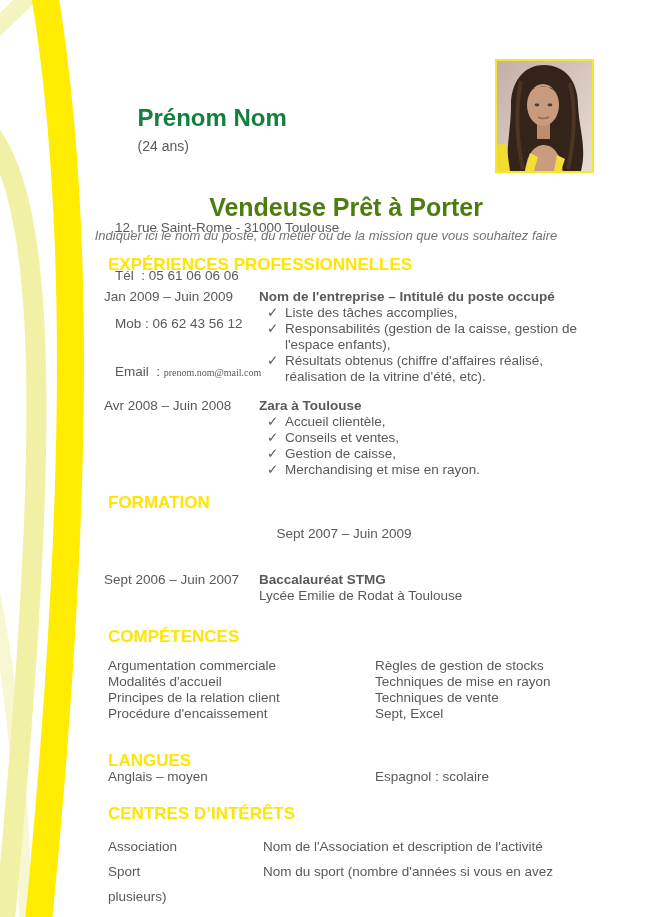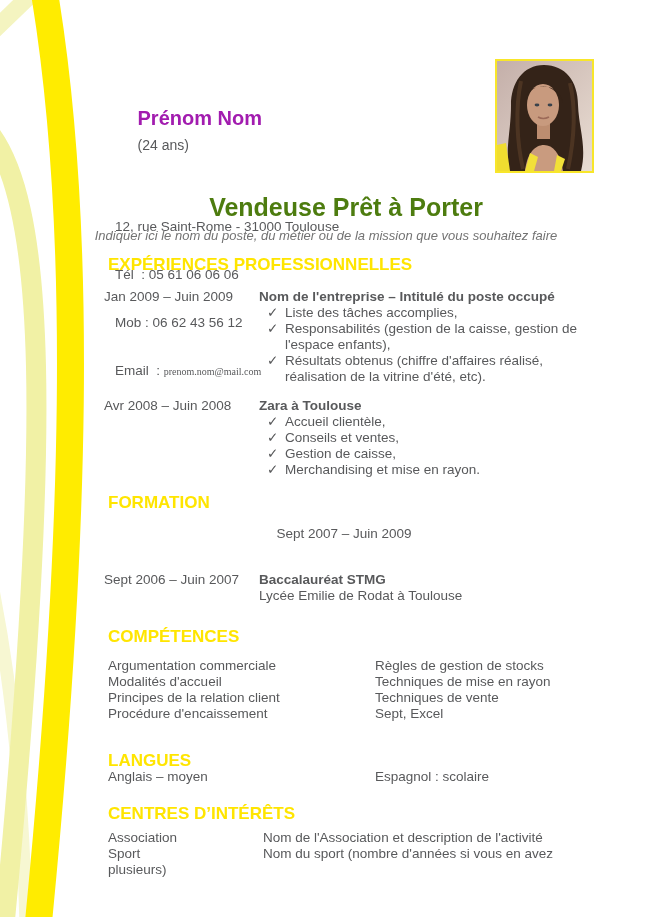--- a/index.html
+++ b/index.html
@@ -5,21 +5,21 @@
   html,body{margin:0;padding:0;background:#ffffff;}
   .page{
     position:relative;width:652px;height:917px;background:#ffffff;overflow:hidden;
     font-family:"Liberation Sans",sans-serif;color:#58595b;
   }
   .deco{position:absolute;left:0;top:0;width:652px;height:917px;pointer-events:none;}
 
   
   .header{position:absolute;left:115px;top:50px;font-size:13.5px;line-height:16px;white-space:pre-wrap;}
   .name-line{margin-bottom:5px;line-height:24px;}
-  .name{font-size:20px;font-weight:bold;color:#a21caf;}
+  .name{font-size:24px;font-weight:bold;color:#15803d;}
   .age{font-size:14px;color:#58595b;}
   .serif{font-family:"Liberation Serif",serif;font-size:10px;}
 
   
   .photo{position:absolute;left:495px;top:59px;width:95px;height:110px;border:2px solid #f8e62a;overflow:hidden;}
   .photo svg{display:block;width:100%;height:100%;}
 
   
   .title{position:absolute;left:76px;top:192px;width:540px;text-align:center;
          font-size:25px;line-height:30px;font-weight:bold;color:#4d7c0f;}
@@ -33,21 +33,21 @@
   .ebody{flex:1;}
   .etitle{font-weight:bold;}
   .bullet{display:flex;padding-left:8px;}
   .check{width:18px;flex:none;}
   .btext{flex:1;}
 
   .colL{position:absolute;left:108px;font-size:13.5px;line-height:16px;}
   .colR{position:absolute;left:375px;font-size:13.5px;line-height:16px;}
 
   .centres{position:absolute;left:108px;width:500px;font-size:13.5px;line-height:16px;}
-  .crow{display:flex;}
+  .crow{display:flex;margin-top:9px;}
   .clabel{width:155px;flex:none;}
   .ctext{flex:1;}
 </style>
 </head>
 <body>
 
 <div class="page">
 
   <svg class="deco" viewBox="0 0 652 917" xmlns="http://www.w3.org/2000/svg">
     <path d="M -12 36 L 42 -16" stroke="#f4f4c0" stroke-width="17" fill="none"></path>

